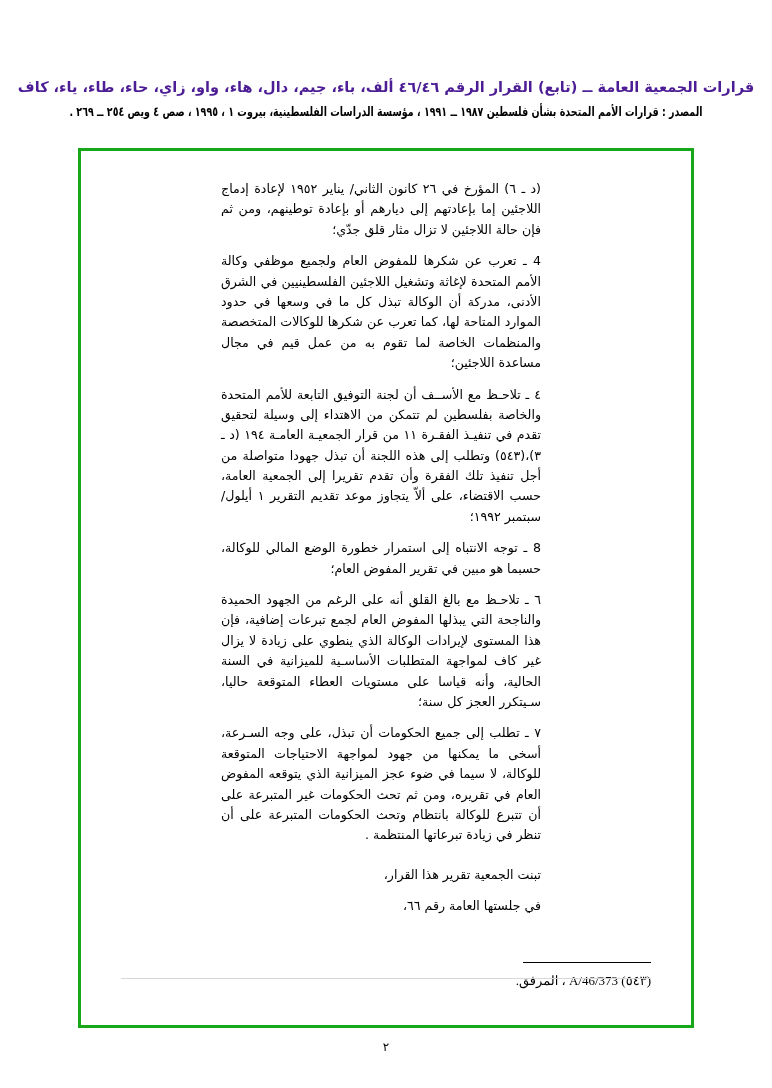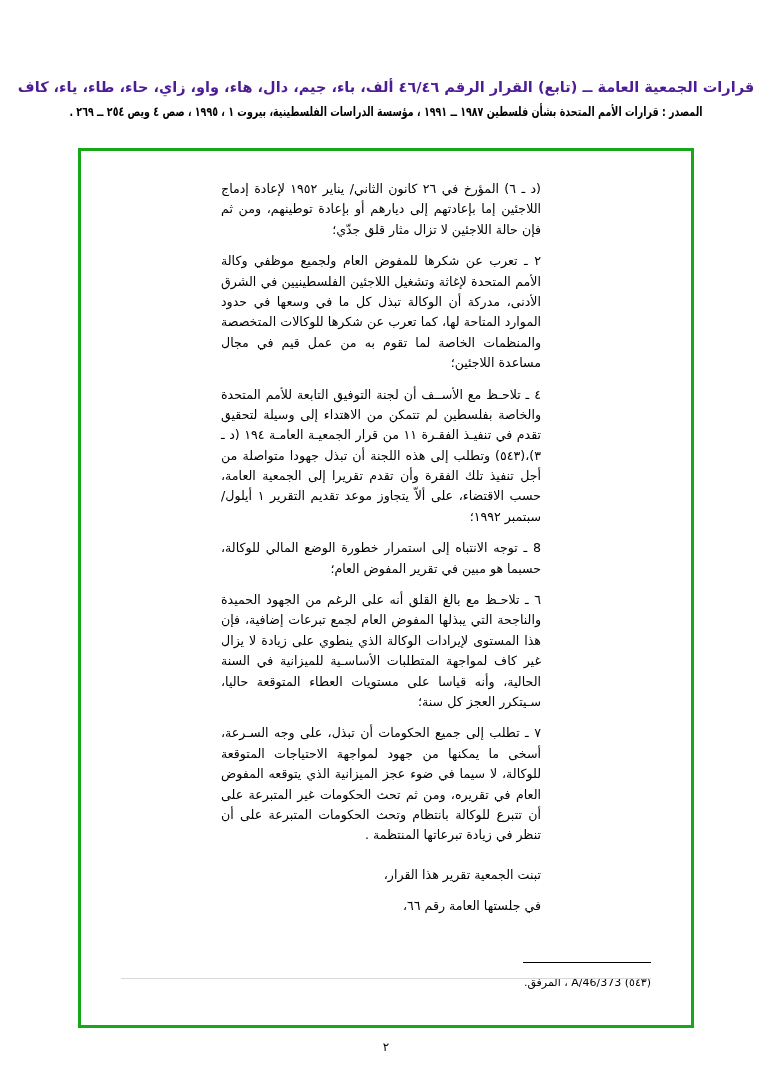--- a/index.html
+++ b/index.html
@@ -96,22 +96,23 @@
     height: 1px;
     background: #000;
   }
   .footnote {
     position: absolute;
     bottom: 36px;
     right: 40px;
     width: 300px;
     direction: rtl;
     text-align: right;
-    font-size: 11px;
+    font-size: 13px;
     color: #000;
+    font-family: Liberation Serif, serif;
   }
 
   
   .page-number {
     position: absolute;
     top: 1040px;
     left: 0;
     right: 0;
     text-align: center;
     font-size: 12px;
@@ -135,21 +136,21 @@
 
   <div class="header">
     <div class="header-title">قرارات الجمعية العامة ــ (تابع) القرار الرقم ٤٦/٤٦ ألف، باء، جيم، دال، هاء، واو، زاي، حاء، طاء، ياء، كاف</div>
     <div class="header-source">المصدر : قرارات الأمم المتحدة بشأن فلسطين ١٩٨٧ ــ ١٩٩١ ، مؤسسة الدراسات الفلسطينية، بيروت ١ ، ١٩٩٥ ، صص ٤ ويص ٢٥٤ ــ ٢٦٩ .</div>
   </div>
 
   <div class="frame">
 
     <div class="content">
       <p class="para">(د ـ ٦) المؤرخ في ٢٦ كانون الثاني/ يناير ١٩٥٢ لإعادة إدماج اللاجئين إما بإعادتهم إلى ديارهم أو بإعادة توطينهم، ومن ثم فإن حالة اللاجئين لا تزال مثار قلق جدّي؛</p>
-      <p class="para">٢ ـ تعرب عن شكرها للمفوض العام ولجميع موظفي وكالة الأمم المتحدة لإغاثة وتشغيل اللاجئين الفلسطينيين في الشرق الأدنى، مدركة أن الوكالة تبذل كل ما في وسعها في حدود الموارد المتاحة لها، كما تعرب عن شكرها للوكالات المتخصصة والمنظمات الخاصة لما تقوم به من عمل قيم في مجال مساعدة اللاجئين؛</p>
+      <p class="para">4 ـ تعرب عن شكرها للمفوض العام ولجميع موظفي وكالة الأمم المتحدة لإغاثة وتشغيل اللاجئين الفلسطينيين في الشرق الأدنى، مدركة أن الوكالة تبذل كل ما في وسعها في حدود الموارد المتاحة لها، كما تعرب عن شكرها للوكالات المتخصصة والمنظمات الخاصة لما تقوم به من عمل قيم في مجال مساعدة اللاجئين؛</p>
       <p class="para">٤ ـ تلاحـظ مع الأســف أن لجنة التوفيق التابعة للأمم المتحدة والخاصة بفلسطين لم تتمكن من الاهتداء إلى وسيلة لتحقيق تقدم في تنفيـذ الفقـرة ١١ من قرار الجمعيـة العامـة ١٩٤ (د ـ ٣)،(٥٤٣) وتطلب إلى هذه اللجنة أن تبذل جهودا متواصلة من أجل تنفيذ تلك الفقرة وأن تقدم تقريرا إلى الجمعية العامة، حسب الاقتضاء، على ألاّ يتجاوز موعد تقديم التقرير ١ أيلول/ سبتمبر ١٩٩٢؛</p>
       <p class="para">8 ـ توجه الانتباه إلى استمرار خطورة الوضع المالي للوكالة، حسبما هو مبين في تقرير المفوض العام؛</p>
       <p class="para">٦ ـ تلاحـظ مع بالغ القلق أنه على الرغم من الجهود الحميدة والناجحة التي يبذلها المفوض العام لجمع تبرعات إضافية، فإن هذا المستوى لإيرادات الوكالة الذي ينطوي على زيادة لا يزال غير كاف لمواجهة المتطلبات الأساسـية للميزانية في السنة الحالية، وأنه قياسا على مستويات العطاء المتوقعة حاليا، سـيتكرر العجز كل سنة؛</p>
       <p class="para">٧ ـ تطلب إلى جميع الحكومات أن تبذل، على وجه السـرعة، أسخى ما يمكنها من جهود لمواجهة الاحتياجات المتوقعة للوكالة، لا سيما في ضوء عجز الميزانية الذي يتوقعه المفوض العام في تقريره، ومن ثم تحث الحكومات غير المتبرعة على أن تتبرع للوكالة بانتظام وتحث الحكومات المتبرعة على أن تنظر في زيادة تبرعاتها المنتظمة .</p>
 
       <p class="para closing">تبنت الجمعية تقرير هذا القرار،</p>
       <p class="para last-right">في جلستها العامة رقم ٦٦،</p>
     </div>
 
     <div class="footnote-rule"></div>

